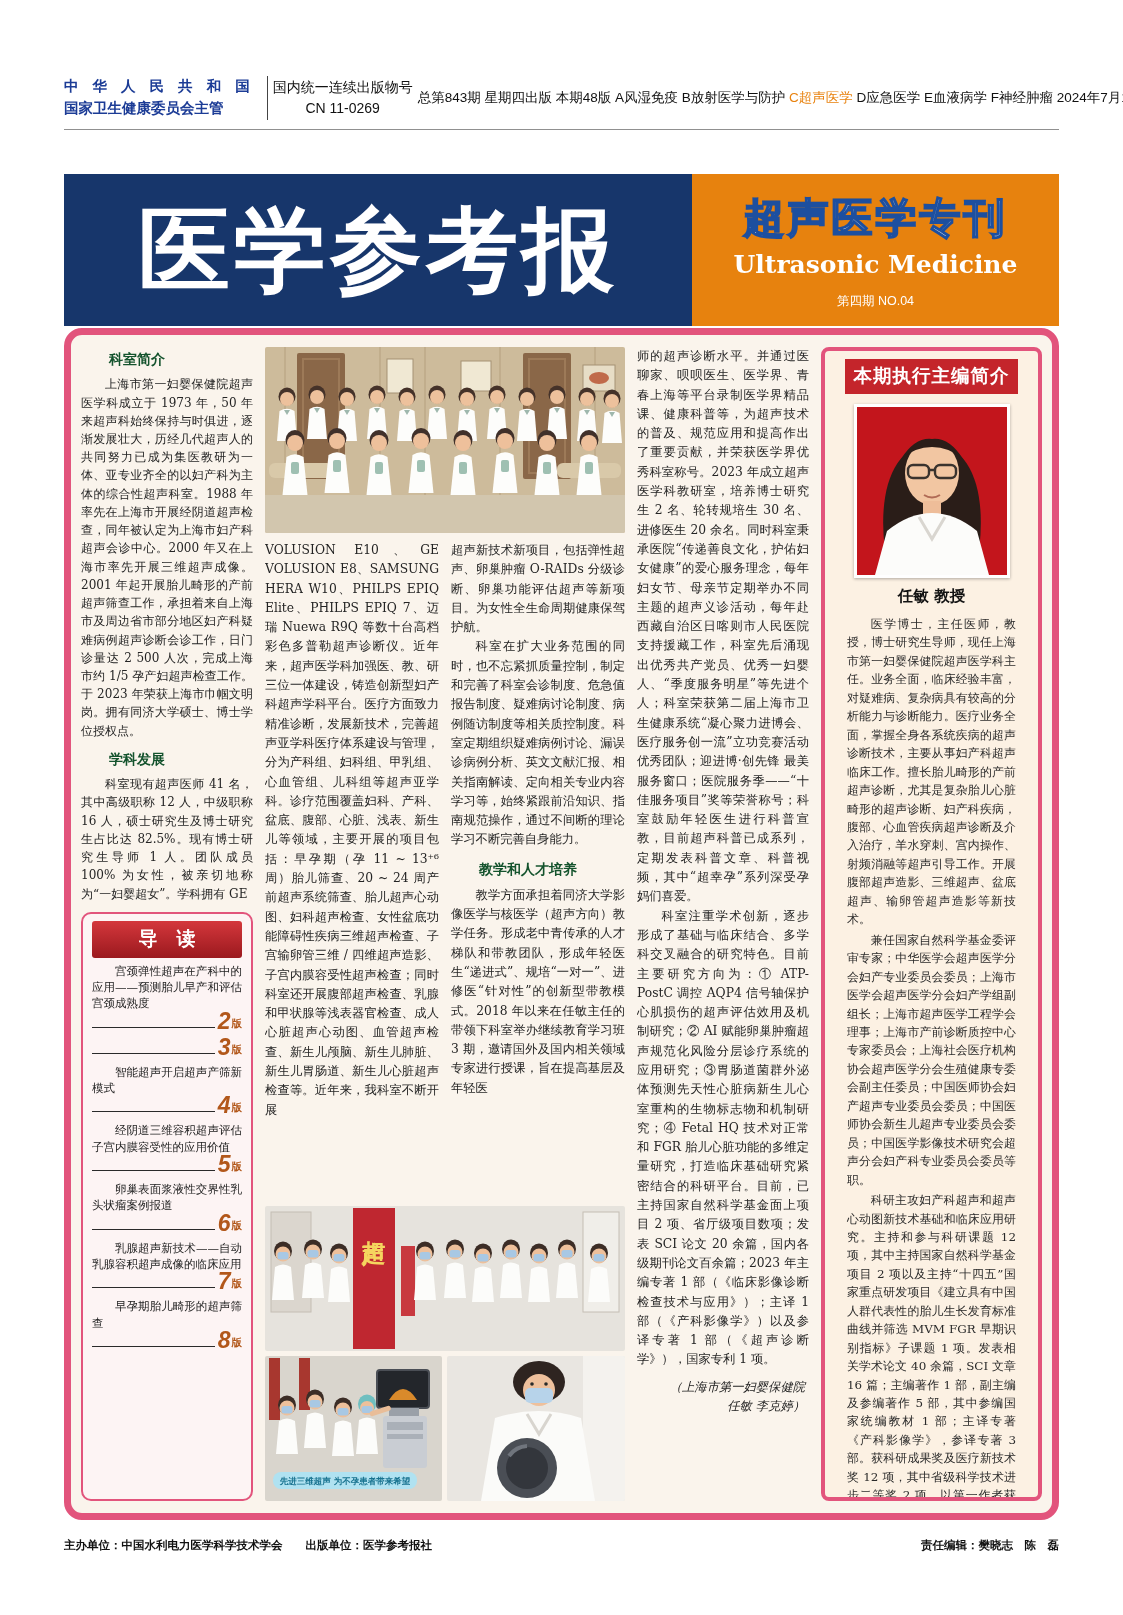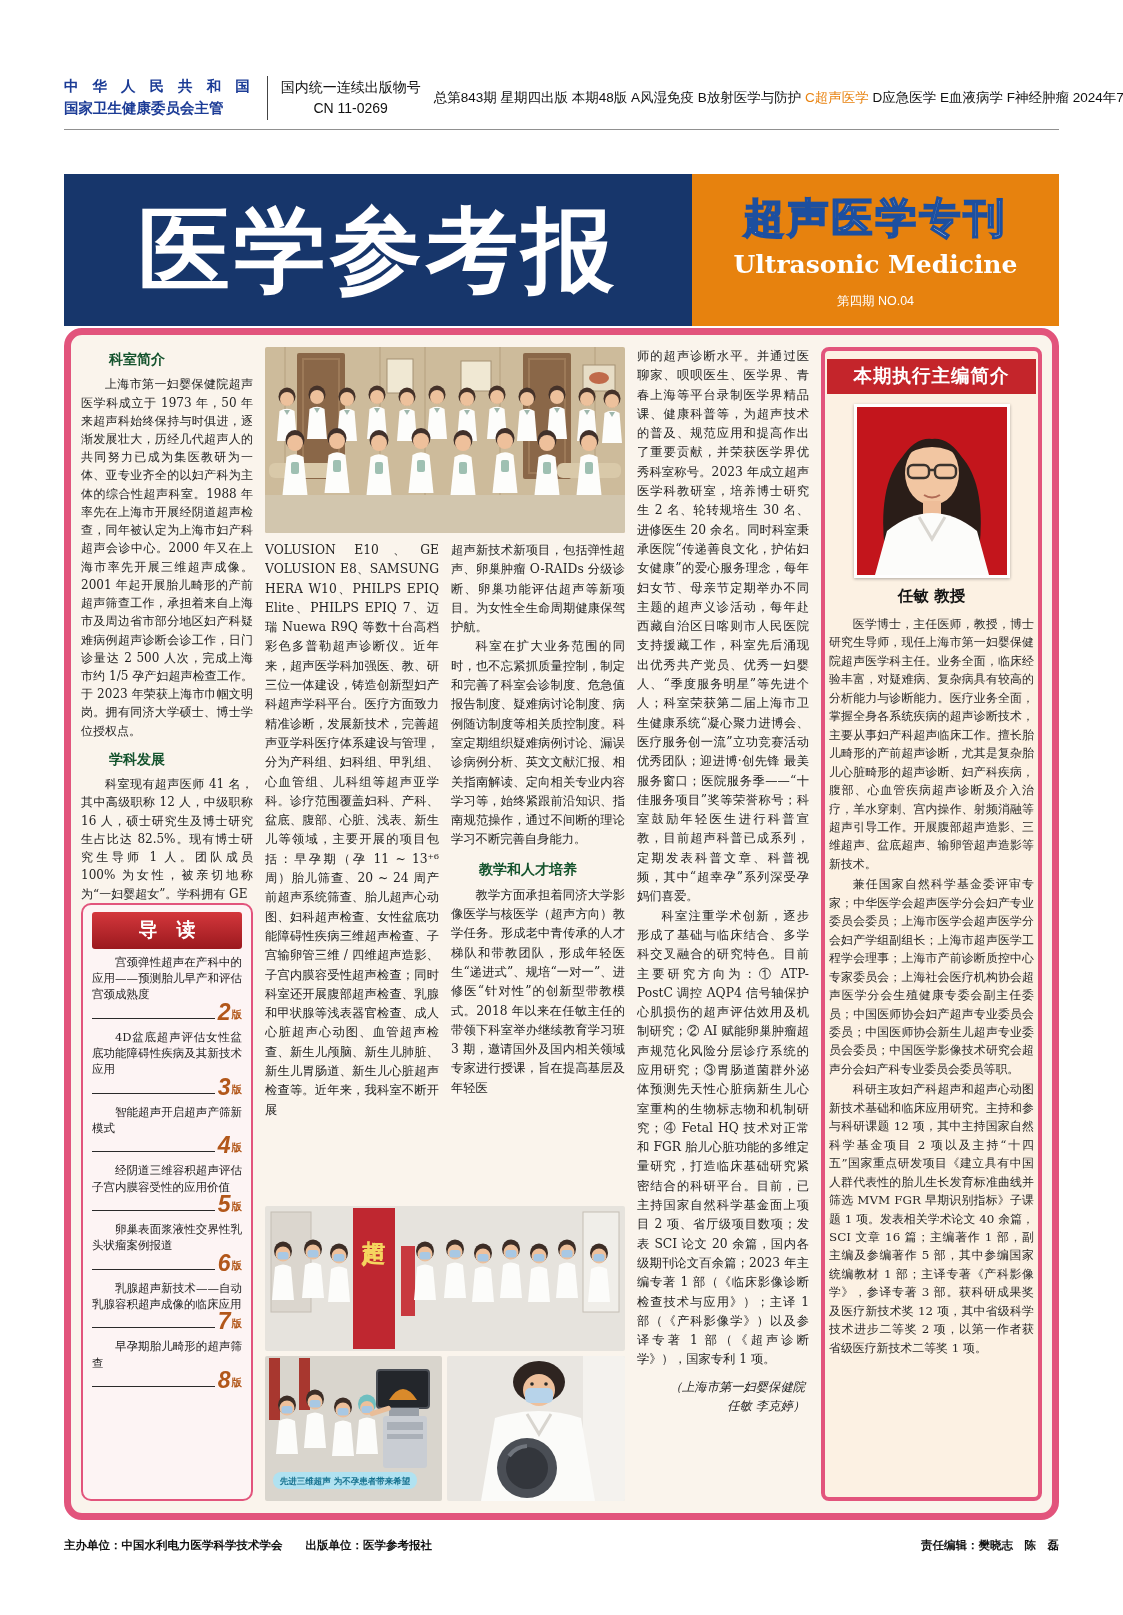--- a/index.html
+++ b/index.html
@@ -4,21 +4,21 @@
 <style>
   html,body{margin:0;padding:0;background:#fff;}
   .page{position:relative;width:1123px;height:1615px;margin:0 auto;background:#fff;overflow:hidden;
         font-family:"DejaVu Serif","Liberation Serif",serif;color:#222;}
 
   
   .topbar{position:absolute;left:64px;top:76px;width:995px;display:flex;align-items:center;
           border-bottom:1px solid #909090;padding-bottom:9px;}
   .org{font-family:"Liberation Sans",sans-serif;font-weight:bold;color:#1c3c96;font-size:14.5px;line-height:1.5;white-space:nowrap;}
   .org .l1{letter-spacing:5px;}
-  .pubno{border-left:1.5px solid #444;margin-left:12px;padding:1px 13px;text-align:center;
+  .pubno{border-left:1.5px solid #444;margin-left:12px;padding:1px 5px;text-align:center;
          font-family:"Liberation Sans",sans-serif;font-size:14px;line-height:1.5;color:#111;white-space:nowrap;}
   .issue{flex:1;text-align:right;font-family:"Liberation Sans",sans-serif;font-size:13.5px;color:#111;white-space:nowrap;}
   .issue .hl{color:#e8820f;}
 
   
   .masthead{position:absolute;left:64px;top:150px;width:995px;height:152px;display:flex;margin-top:24px;}
   .m-left{width:628px;background:#17366b;color:#fff;display:flex;align-items:center;justify-content:center;}
   .m-title{font-size:92px;font-weight:bold;line-height:1;letter-spacing:4px;}
   .m-right{flex:1;background:#e7820e;color:#fff;text-align:center;display:flex;flex-direction:column;
            justify-content:center;}
@@ -44,36 +44,36 @@
 
   .middle{width:360px;display:flex;flex-direction:column;gap:8px;}
   .photo{border-radius:2px;overflow:hidden;line-height:0;}
   .mid-text{display:flex;gap:12px;flex:1;overflow:hidden;}
   .mid-text .col{width:174px;}
 
   .collage{display:flex;flex-direction:column;gap:5px;}
   .collage-row{display:flex;gap:5px;}
 
   
-  .guide{flex:1;box-sizing:border-box;border:2px solid #e2547c;border-radius:10px;
+  .guide{margin-top:9px;flex:1;box-sizing:border-box;border:2px solid #e2547c;border-radius:10px;
          background:#fdf4f4;padding:7px 9px 5px;overflow:hidden;}
   .guide-header{background:linear-gradient(180deg,#d4373c,#9b191e);color:#fff;font-weight:bold;font-size:19px;
                 text-align:center;padding:3px 0 5px;border-radius:3px;}
   .guide-item{margin-top:5px;}
   .guide-item .gt{margin:0;font-size:11.5px;line-height:1.42;text-align:justify;color:#222;}
   .grow{display:flex;align-items:flex-end;margin-top:-2px;}
   .grow .rule{flex:1;border-bottom:1.5px solid #2a2a2a;margin-bottom:5px;}
   .grow .num{color:#b2571a;font-size:23px;font-weight:bold;font-style:italic;line-height:1;
              font-family:"Liberation Sans",sans-serif;margin-left:3px;}
   .grow .ban{color:#b2571a;font-size:10.5px;font-weight:bold;margin:0 0 1px 1px;
              font-family:"Liberation Sans",sans-serif;}
 
   
   .sidebar{flex:1;box-sizing:border-box;border:4px solid #e2547c;border-radius:8px;background:#fcf1e3;
-           padding:8px 2px;overflow:hidden;}
+           padding:8px 20px;overflow:hidden;}
   .sb-header{background:#c4252b;color:#fff;font-weight:bold;font-size:18.5px;text-align:center;
              padding:4px 0 6px;letter-spacing:1px;}
   .sb-photo-wrap{text-align:center;margin:10px 0 8px;line-height:0;}
   .sb-photo{border:3px solid #fff;box-shadow:0 1px 3px rgba(0,0,0,.3);}
   .sb-name{text-align:center;font-weight:bold;font-size:15.5px;color:#111;margin:2px 0 8px;}
   .sb-bio p{margin:2px;font-size:11.9px;line-height:1.55;text-align:justify;text-indent:2em;color:#2a2a2a;}
 
   .sig{margin-top:8px;text-align:right;font-style:italic;font-size:12.3px;color:#222;line-height:1.6;}
   .sig div{padding-right:4px;}
 
@@ -130,21 +130,20 @@
 
             <div class="guide-item">
               <p class="gt">宫颈弹性超声在产科中的应用——预测胎儿早产和评估宫颈成熟度</p>
               <div class="grow">
                   <div class="rule"></div>
                   <span class="num">2</span>
                   <span class="ban">版</span>
                 </div>
             </div>
             <div class="guide-item">
-              <p class="gt">4D盆底超声评估女性盆底功能障碍性疾病及其新技术应用</p>
               <div class="grow">
                   <div class="rule"></div>
                   <span class="num">3</span>
                   <span class="ban">版</span>
                 </div>
             </div>
             <div class="guide-item">
               <p class="gt">智能超声开启超声产筛新模式</p>
               <div class="grow">
                   <div class="rule"></div>

